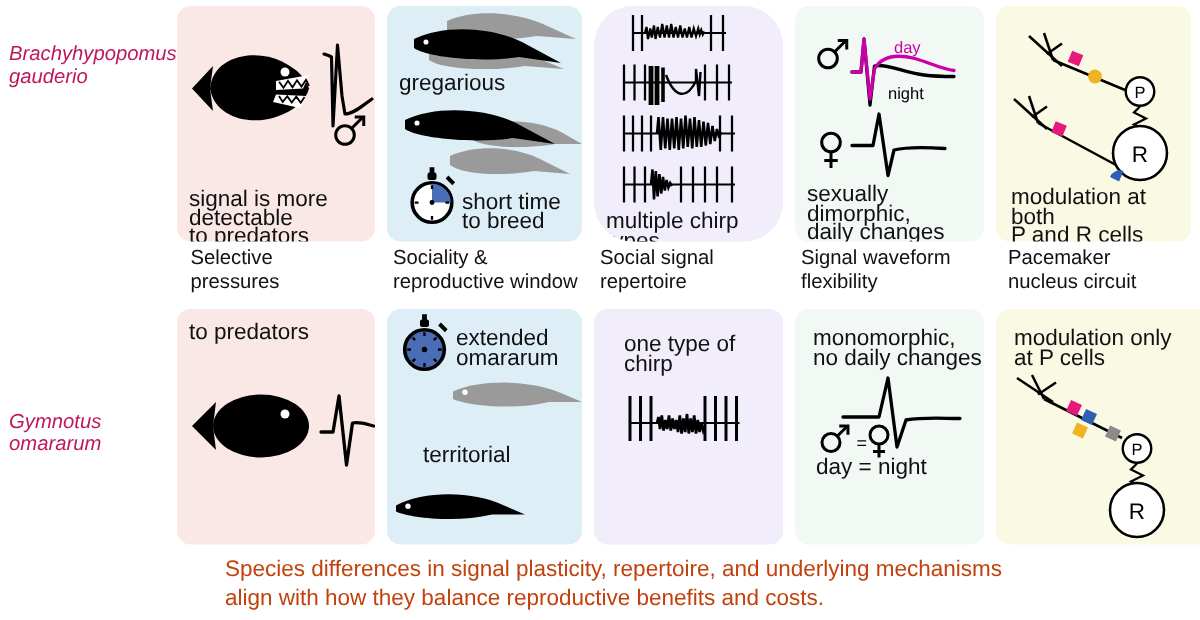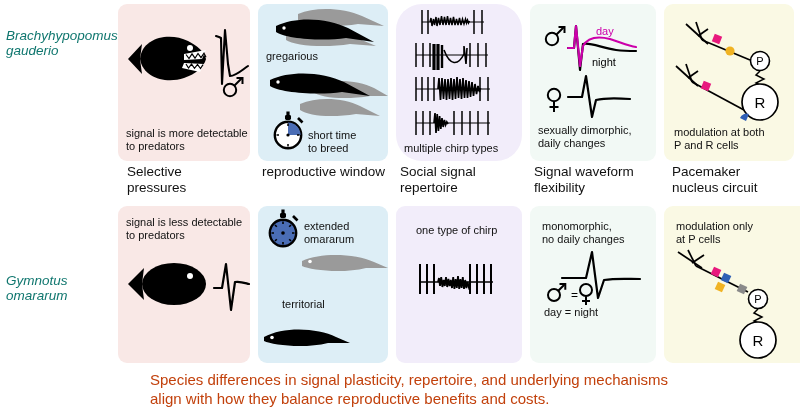--- a/index.html
+++ b/index.html
@@ -3,21 +3,21 @@
 <meta charset="utf-8">
 <style>
   html,body{margin:0;padding:0;background:#ffffff;}
   body{width:800px;height:413px;position:relative;overflow:hidden;
        font-family:"Liberation Sans","DejaVu Sans",sans-serif;color:#000;}
 
   .fig{position:absolute;left:0;top:0;width:800px;height:413px;}
 
   
   .species-label{position:absolute;font-style:italic;font-size:13.5px;
-     line-height:15px;color:#0f766e;width:118px;text-align:left;left:6px;}
+     line-height:15px;color:#be185d;width:118px;text-align:left;left:6px;}
   #sp-top{top:28px;}
   #sp-bot{top:273px;}
 
   
   .panel{position:absolute;border-radius:9px;overflow:hidden;}
   .panel.top{top:4px;height:157px;}
   .panel.bot{top:206px;height:157px;}
 
   .col1{left:118px;width:132px;}
   .col2{left:258px;width:130px;}
@@ -28,21 +28,21 @@
   
   .colhead{position:absolute;top:164px;font-size:13.5px;line-height:16px;
      color:#111;text-align:left;}
   .colhead.c1{left:127px;width:130px;}
   .colhead.c2{left:262px;width:136px;}
   .colhead.c3{left:400px;width:126px;}
   .colhead.c4{left:534px;width:130px;}
   .colhead.c5{left:672px;width:126px;}
 
   
-  .cap{position:absolute;font-size:11px;line-height:12.5px;color:#111;}
+  .cap{position:absolute;font-size:15px;line-height:12.5px;color:#111;}
 
   .caption-bottom{position:absolute;left:150px;top:370px;width:640px;
      font-size:15px;line-height:19px;color:#c2410c;text-align:left;}
 
   svg{display:block;}
   .lbl{font-family:"Liberation Sans","DejaVu Sans",sans-serif;}
 </style>
 </head>
 <body>
 
@@ -237,38 +237,38 @@
       <div>modulation at both</div>
       <div>P and R cells</div>
     </div>
   </div>
 
   <div class="colhead c1">
     <div>Selective</div>
     <div>pressures</div>
   </div>
   <div class="colhead c2">
+    <div>Sociality &amp;</div>
     <div>reproductive window</div>
   </div>
   <div class="colhead c3">
     <div>Social signal</div>
     <div>repertoire</div>
   </div>
   <div class="colhead c4">
     <div>Signal waveform</div>
     <div>flexibility</div>
   </div>
   <div class="colhead c5">
     <div>Pacemaker</div>
     <div>nucleus circuit</div>
   </div>
 
   <div class="panel bot col1" id="p-b1" style="background: rgb(249, 232, 230);">
     <div class="cap" style="left:8px;top:10px;width:128px;">
-      <div>signal is less detectable</div>
       <div>to predators</div>
     </div>
     <svg width="132" height="157" viewBox="0 0 132 157" style="position:absolute;top:0;left:0;">
       <path d="M10 78 L26 62 L24 78 L26 94 Z" fill="#000"></path>
       <ellipse cx="56" cy="78" rx="32" ry="21" fill="#000"></ellipse>
       <circle cx="72" cy="70" r="3" fill="#fff"></circle>
 
       <path d="M96 82 L104 82 L108 58 L113 104 L117 76 C122 75, 127 77, 131 78" stroke="#000" stroke-width="2.2" fill="none" stroke-linecap="round" stroke-linejoin="round"></path>
     </svg>
   </div>

